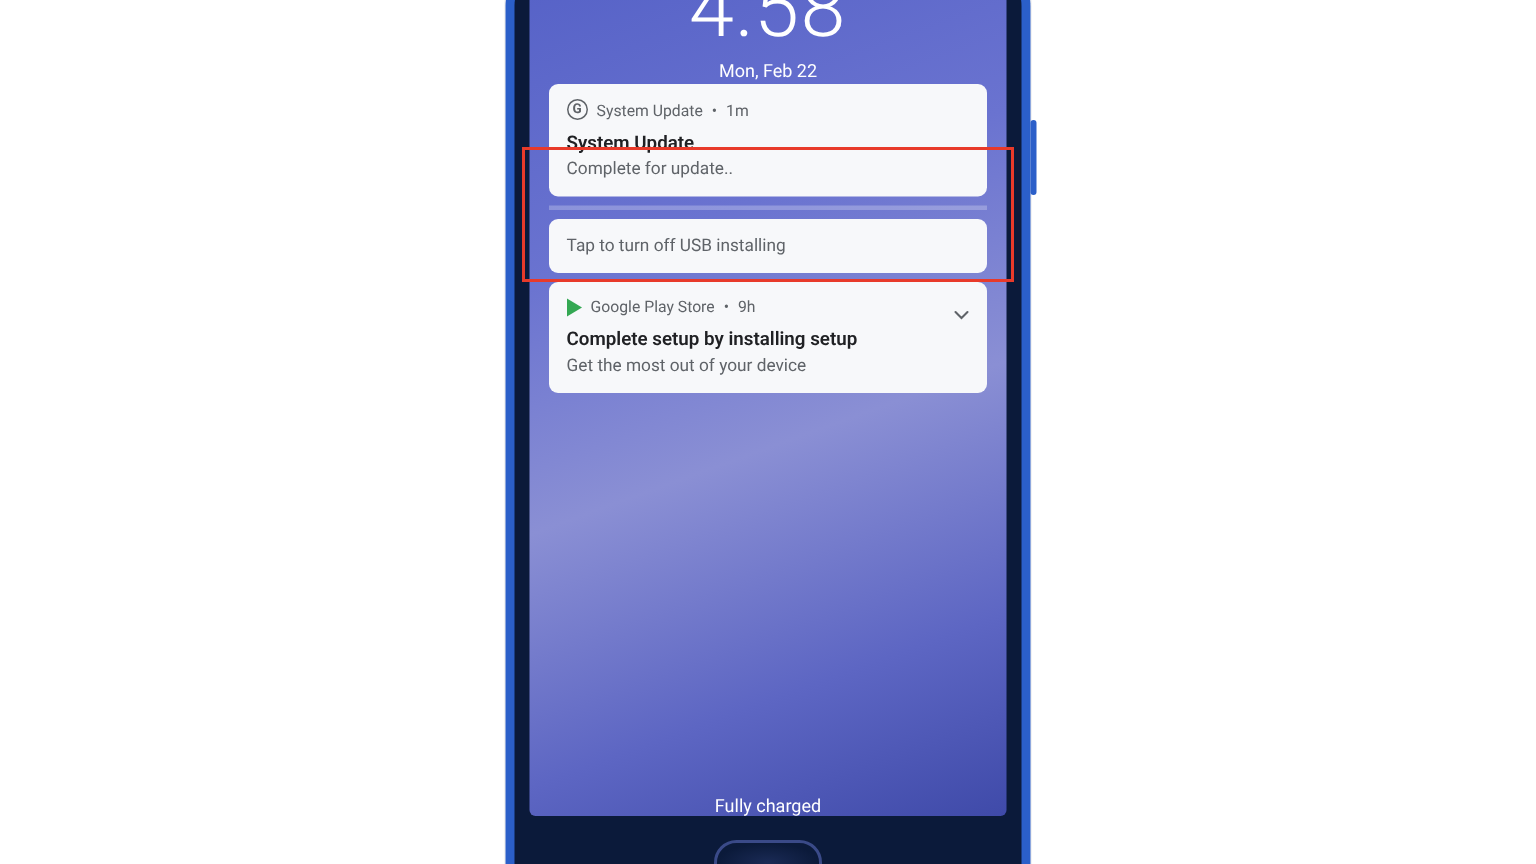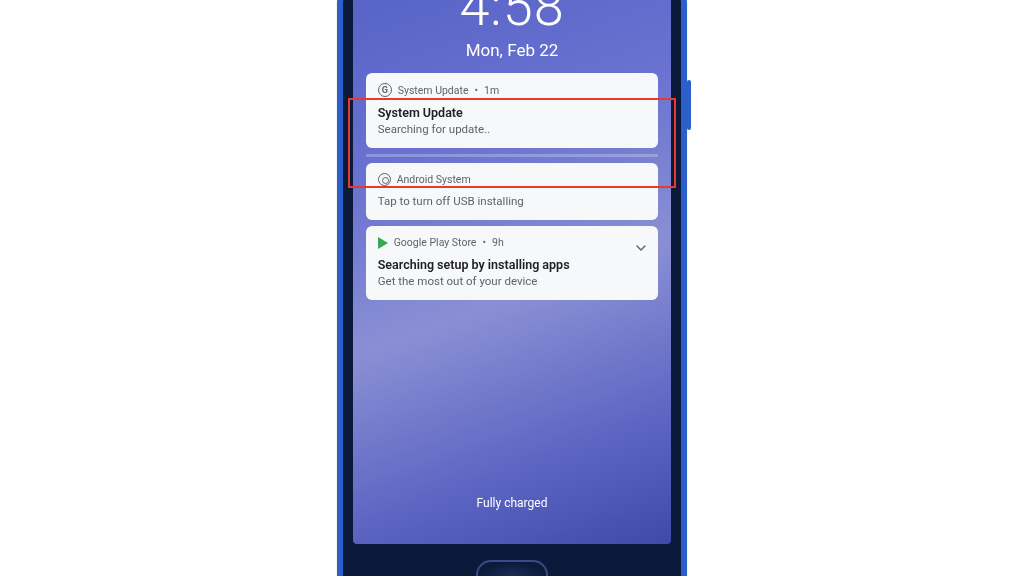--- a/index.html
+++ b/index.html
@@ -49,23 +49,23 @@
     align-items: center;
   }
   .clock {
     font-size: 54px;
     font-weight: 300;
     letter-spacing: 1px;
     margin-top: -6px;
     line-height: 1;
   }
   .date {
-    font-size: 17px;
+    font-size: 12px;
     margin-top: 6px;
-    margin-bottom: 13px;
+    margin-bottom: 2px;
     font-weight: 400;
   }
   .notif-area {
     width: 92%;
     display: flex;
     flex-direction: column;
     gap: 6px;
   }
   .card {
     background: #f7f8fa;
@@ -102,21 +102,20 @@
     right: 12px;
     top: 12px;
     color: #5f6368;
   }
   .divider {
     height: 3px;
     background: rgba(255,255,255,0.25);
   }
   .status-text {
     margin-top: auto;
-    margin-bottom: 34px;
     font-size: 12px;
   }
   .home-btn {
     position: absolute;
     bottom: 14px;
     left: 50%;
     transform: translateX(-50%);
     width: 72px;
     height: 30px;
     background: radial-gradient(ellipse at center, #1a2a55 0%, #0b1a3a 70%);
@@ -170,46 +169,42 @@
       <div class="notif-area">
 
         <div class="card" style="position:relative;">
           <div class="card-header">
             <span class="g-icon">G</span>
             <span>System Update</span>
             <span>•</span>
             <span>1m</span>
           </div>
           <div class="card-title">System Update</div>
-          <div class="card-body">Searching for update..</div>
+          <div class="card-body">Complete for update..</div>
         </div>
 
         <div class="divider"></div>
 
         <div class="card">
-          <div class="card-header">
-            <span class="android-icon"></span>
-            <span>Android System</span>
-          </div>
           <div class="card-body">Tap to turn off USB installing</div>
         </div>
 
         <div class="card">
           <span class="chev">
             <svg width="10" height="10" viewBox="0 0 10 10">
                 <path d="M1 3 L5 7 L9 3" stroke="#5f6368" stroke-width="1.4" fill="none" stroke-linecap="round"></path>
               </svg>
           </span>
           <div class="card-header">
             <span class="play-icon"></span>
             <span>Google Play Store</span>
             <span>•</span>
             <span>9h</span>
           </div>
-          <div class="card-title">Searching setup by installing apps</div>
+          <div class="card-title">Complete setup by installing setup</div>
           <div class="card-body">Get the most out of your device</div>
         </div>
 
       </div>
 
       <div class="status-text">Fully charged</div>
     </div>
     <div class="home-btn"></div>
   </div>
 </div>

